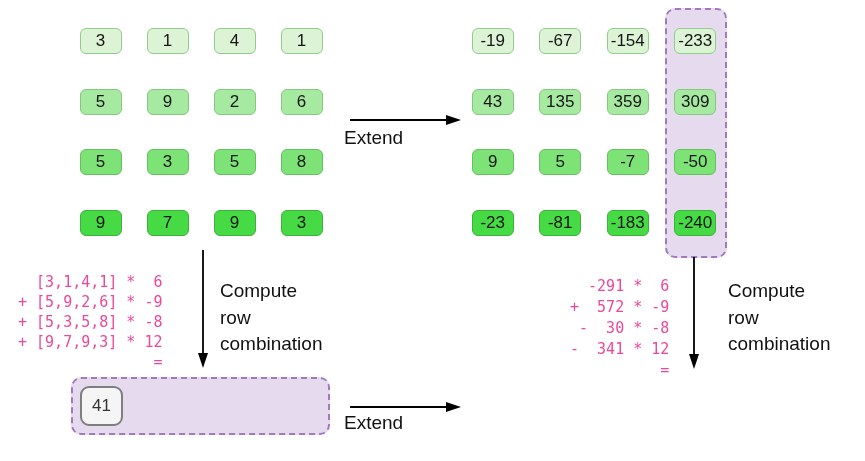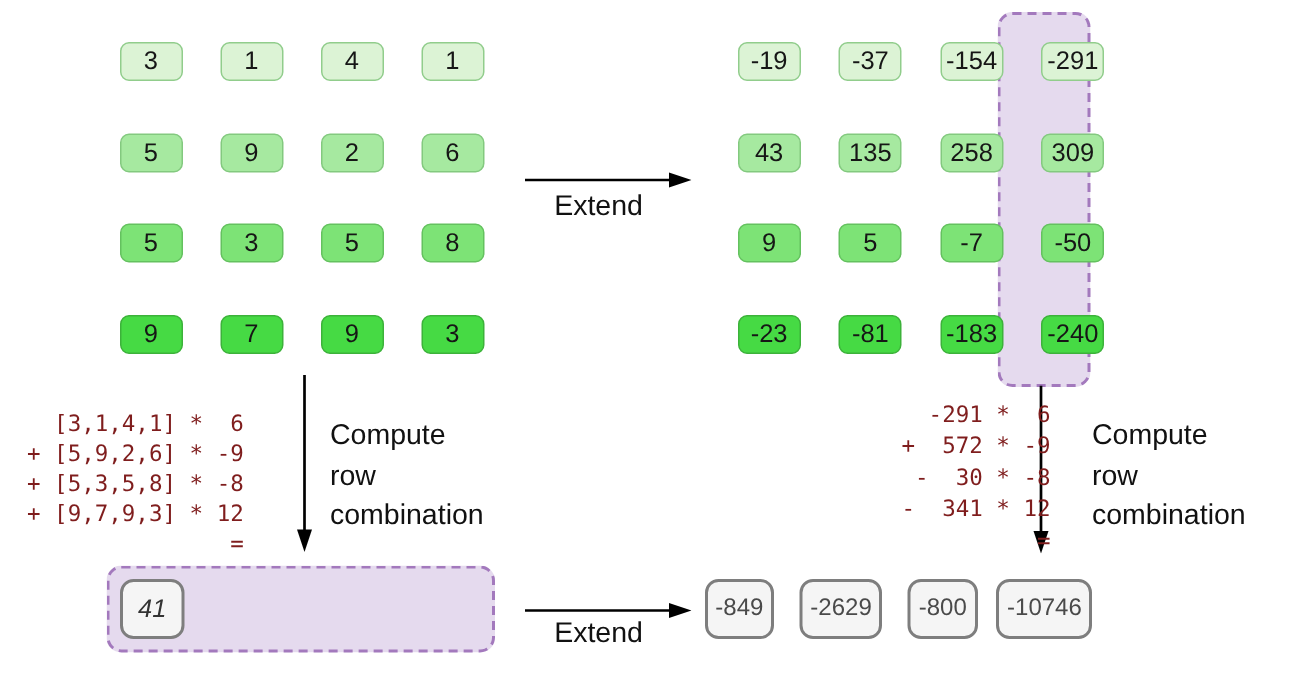--- a/index.html
+++ b/index.html
@@ -2,61 +2,61 @@
 <html style="--row1-fill: #dcf3d5; --row1-border: #91cd8c; --row2-fill: #a6e9a0; --row2-border: #83c97f; --row3-fill: #7de376; --row3-border: #64c15f; --row4-fill: #46da44; --row4-border: #3cb23a; --purple-fill: #e5daee; --purple-border: #a379bd; --gray-fill: #f5f5f5; --gray-border: #7e7e7e; --arrow: #000000; --text: #161616; --background: #ffffff;"><head>
 <meta charset="utf-8">
 <style>
   html,body{margin:0;padding:0;background:#ffffff;}
   #canvas{
     position:relative;width:865px;height:461px;background:var(--background,#fff);
     font-family:"Liberation Sans",sans-serif;overflow:hidden;color:var(--text,#161616);
   }
   .grid{position:absolute;display:grid;}
   .left-grid{left:67px;top:11px;grid-template-columns:repeat(4,67px);grid-template-rows:repeat(4,60.5px);}
-  .right-grid{left:479px;top:11px;grid-template-columns:repeat(4,67.5px);grid-template-rows:repeat(4,60.5px);text-align:right;}
+  .right-grid{left:459px;top:11px;grid-template-columns:repeat(4,67.5px);grid-template-rows:repeat(4,60.5px);text-align:right;}
   .cell{
     width:42px;height:26px;box-sizing:border-box;
     display:flex;align-items:center;justify-content:center;
     border-radius:6px;border:1.5px solid;align-self:center;justify-self:center;
     font-size:17px;color:var(--text,#161616);
   }
   .r1{background:var(--row1-fill);border-color:var(--row1-border);}
   .r2{background:var(--row2-fill);border-color:var(--row2-border);}
   .r3{background:var(--row3-fill);border-color:var(--row3-border);}
   .r4{background:var(--row4-fill);border-color:var(--row4-border);}
   .dashed-box{
     position:absolute;box-sizing:border-box;border-radius:10px;
     background:var(--purple-fill,#e5daee);border:2px dashed var(--purple-border,#a379bd);
   }
   .col-highlight{left:665px;top:8px;width:62px;height:250px;}
   .result-box{
     left:71px;top:377px;width:259px;height:58px;
-    display:flex;align-items:center;justify-content:space-between;padding:0 7px;font-style:italic;
+    display:flex;align-items:center;justify-content:space-between;padding:0 7px;
   }
   .gcell{
     width:43px;height:40px;box-sizing:border-box;flex:0 0 auto;
     display:flex;align-items:center;justify-content:center;
     background:var(--gray-fill,#f5f5f5);border:2px solid var(--gray-border,#7e7e7e);
     border-radius:9px;font-size:17px;color:#333;
   }
   .right-result{position:absolute;left:459px;top:386px;display:grid;grid-template-columns:repeat(4,67.8px);justify-items:center;}
   .right-result .gcell{width:auto;min-width:43px;padding:0 5px;font-size:16px;color:#4a4a4a;}
   .eq{
     position:absolute;margin:0;font-family:"DejaVu Sans Mono",monospace;
-    font-size:15px;line-height:20px;white-space:pre;color:#7f1d1d;
+    font-size:15px;line-height:20px;white-space:pre;color:#ec4899;
   }
   .eq-left{left:18px;top:272px;}
-  .eq-right{left:570px;top:266px;line-height:21px;margin-left:31px;}
+  .eq-right{left:570px;top:276px;line-height:21px;}
   .compute{
     position:absolute;width:124px;text-align:left;
     font-size:19px;line-height:26.5px;white-space:pre-line;color:#111;
   }
   .compute-left{left:220px;top:278px;}
   .compute-right{left:728px;top:278px;}
-  .extend-label{position:absolute;width:110px;text-align:center;font-size:19px;color:#111;}
+  .extend-label{position:absolute;width:110px;font-size:19px;color:#111;}
   .extend-top-label{left:344px;top:127px;}
   .extend-bottom-label{left:344px;top:412px;}
   .arrow{position:absolute;}
   .arrow line{stroke:var(--arrow,#000);stroke-width:1.8;}
   .arrow path{fill:var(--arrow,#000);}
   .arrow-extend-top{left:349px;top:113px;}
   .arrow-extend-bottom{left:349px;top:400px;}
   .arrow-down-left{left:196px;top:250px;}
   .arrow-down-right{left:687px;top:257px;}
 </style>
@@ -81,26 +81,26 @@
     <div class="cell r3">5</div>
     <div class="cell r3">8</div>
     <div class="cell r4">9</div>
     <div class="cell r4">7</div>
     <div class="cell r4">9</div>
     <div class="cell r4">3</div>
   </div>
 
   <div class="grid right-grid">
     <div class="cell r1">-19</div>
-    <div class="cell r1">-37</div>
+    <div class="cell r1">-67</div>
     <div class="cell r1">-154</div>
-    <div class="cell r1">-291</div>
+    <div class="cell r1">-233</div>
     <div class="cell r2">43</div>
     <div class="cell r2">135</div>
-    <div class="cell r2">258</div>
+    <div class="cell r2">359</div>
     <div class="cell r2">309</div>
     <div class="cell r3">9</div>
     <div class="cell r3">5</div>
     <div class="cell r3">-7</div>
     <div class="cell r3">-50</div>
     <div class="cell r4">-23</div>
     <div class="cell r4">-81</div>
     <div class="cell r4">-183</div>
     <div class="cell r4">-240</div>
   </div>
@@ -142,20 +142,14 @@
   <div class="dashed-box result-box">
     <div class="gcell">41</div>
   </div>
 
   <svg class="arrow arrow-extend-bottom" width="112" height="14" viewBox="0 0 112 14">
     <line x1="1" y1="7" x2="99" y2="7"></line>
     <path d="M112 7 L97 2 L97 12 Z"></path>
   </svg>
   <div class="extend-label extend-bottom-label">Extend</div>
 
-  <div class="right-result">
-    <div class="gcell">-849</div>
-    <div class="gcell">-2629</div>
-    <div class="gcell">-800</div>
-    <div class="gcell">-10746</div>
-  </div>
 
 </div>
 
 </body></html>

